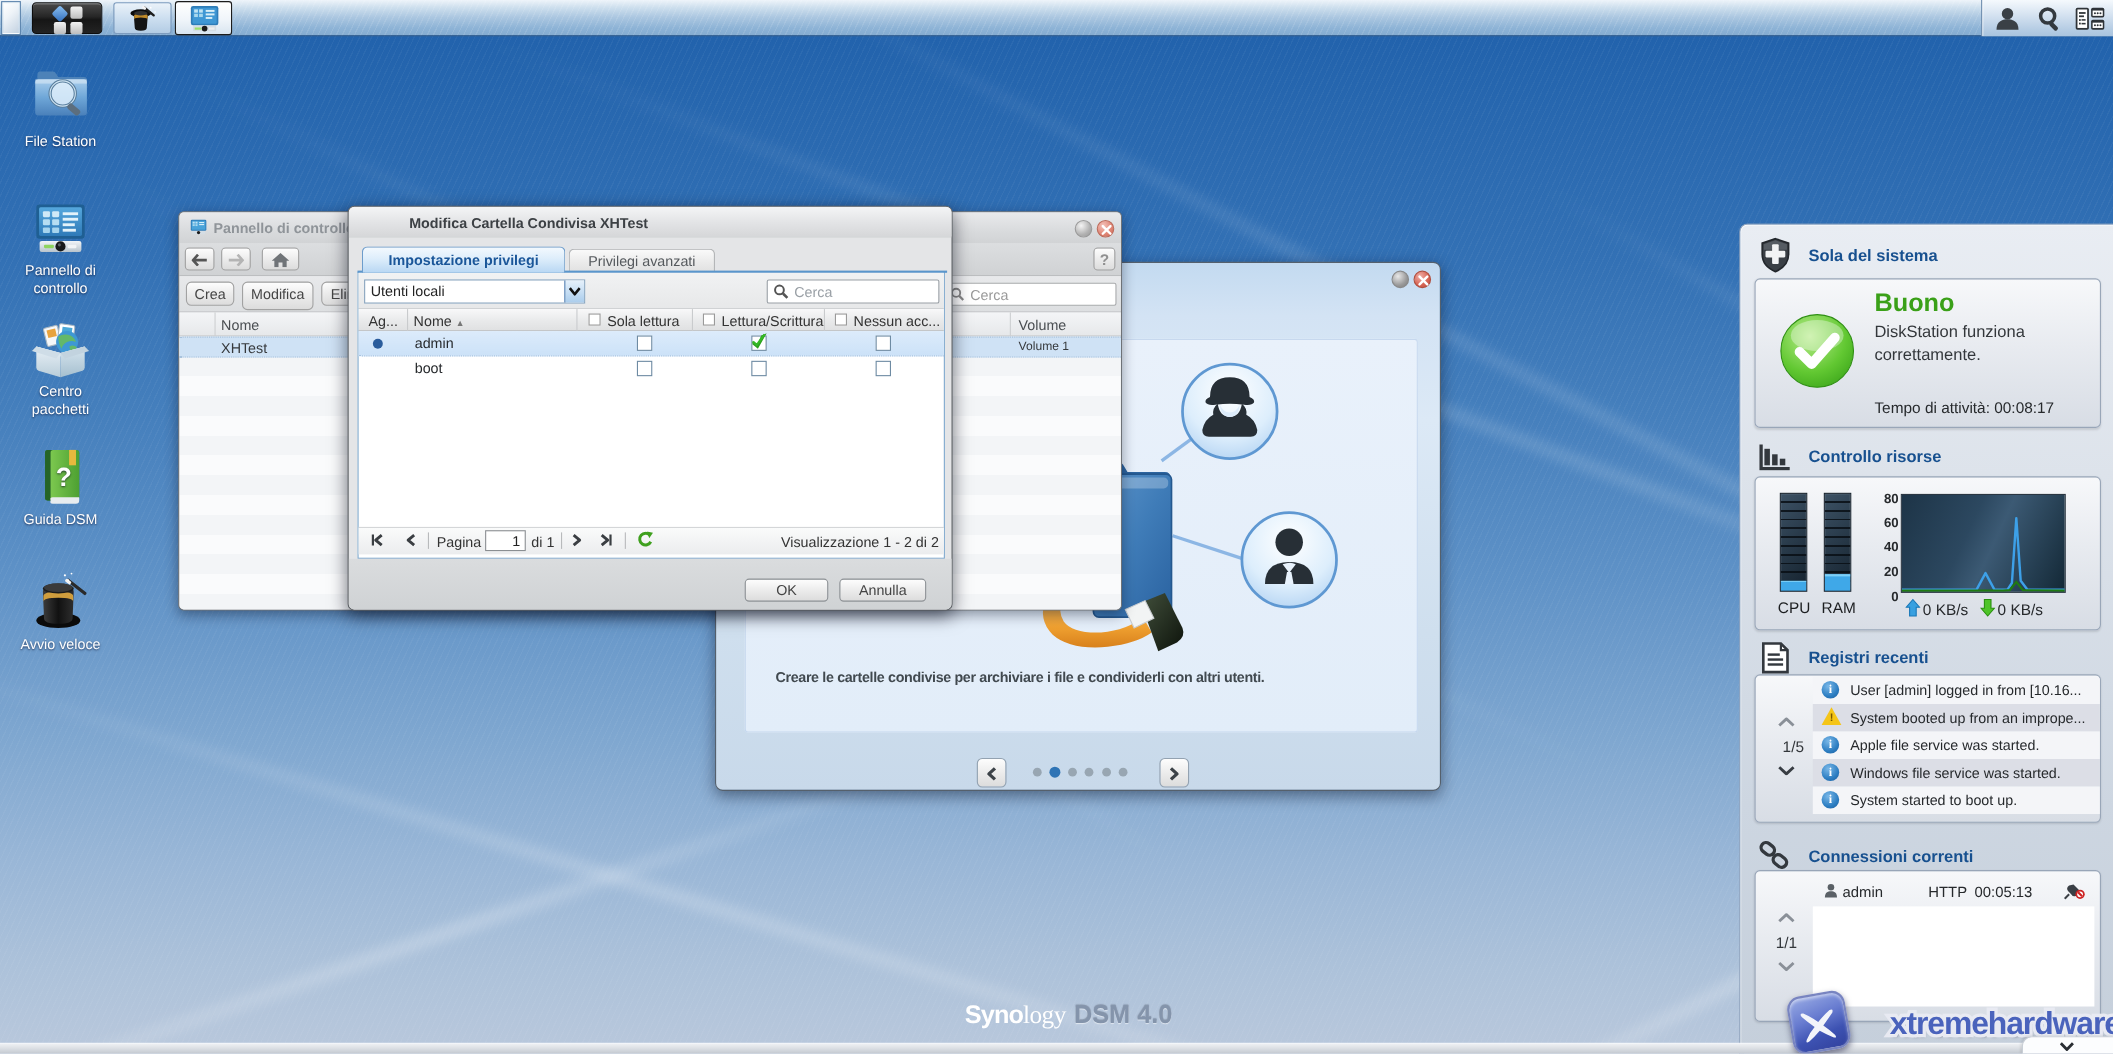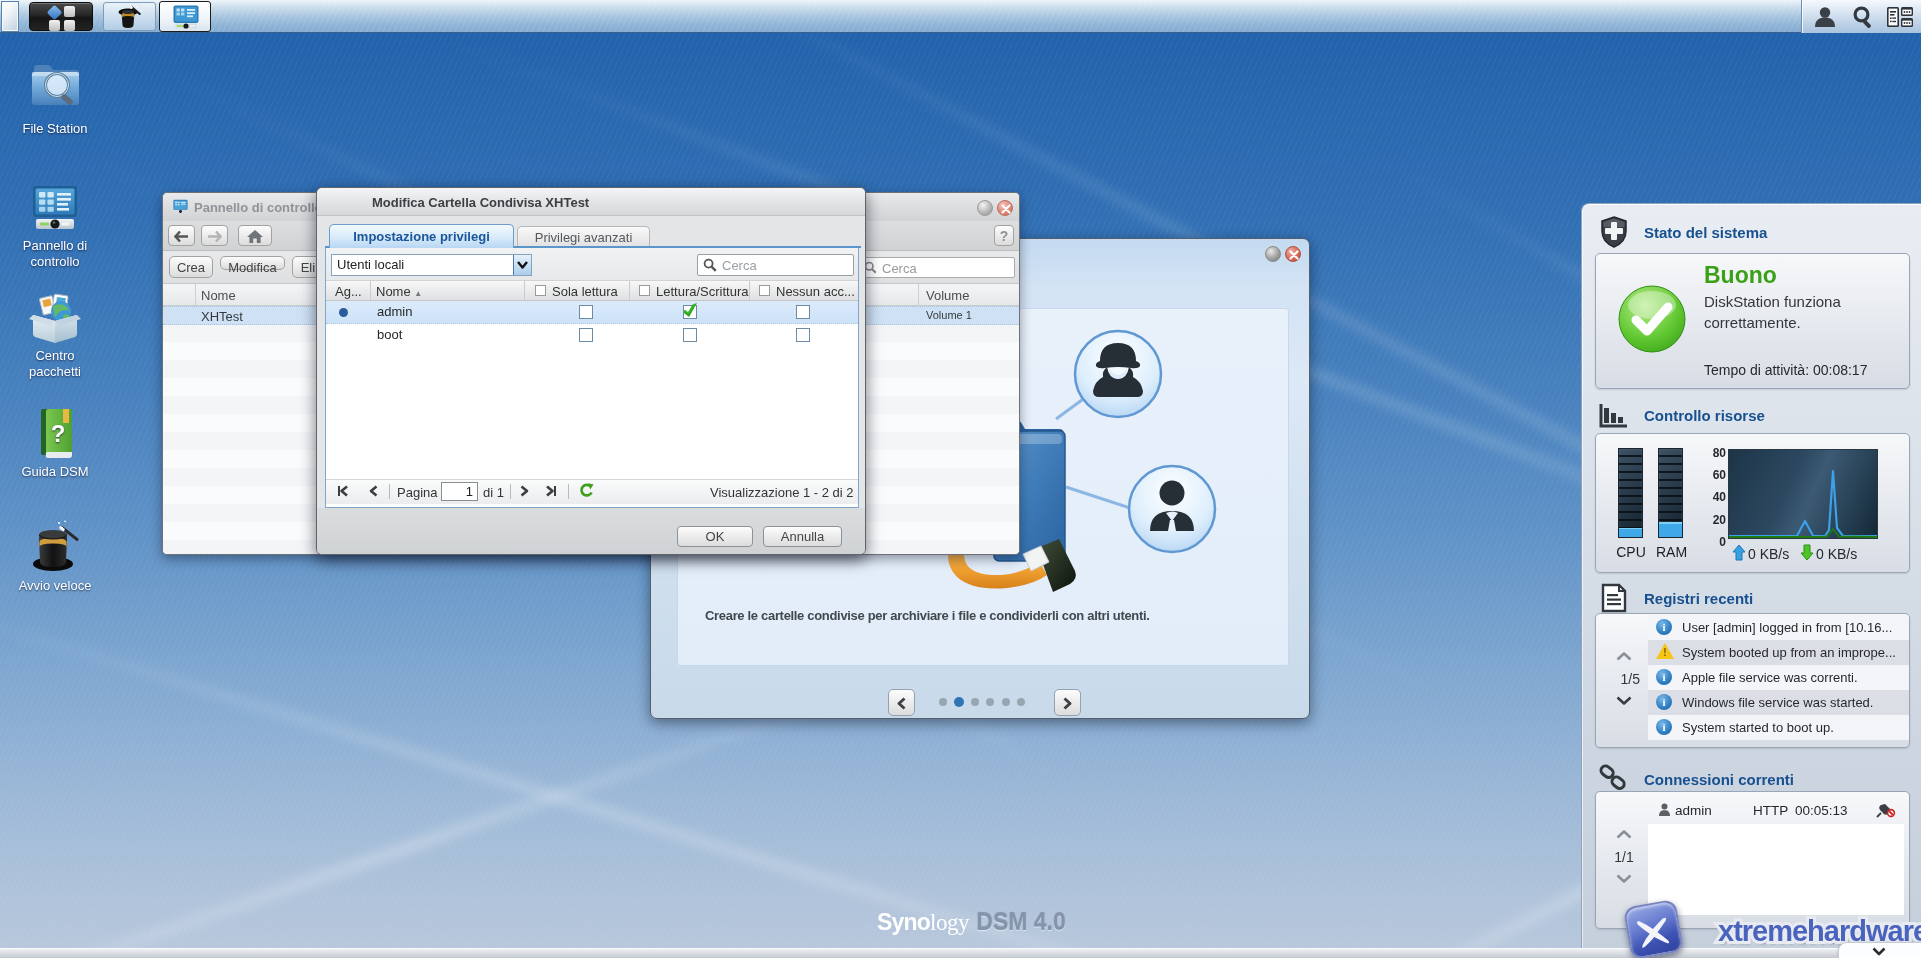--- a/index.html
+++ b/index.html
@@ -364,21 +364,21 @@
     <div class="abs btnish" style="left:38px; top:32px; width:27px; height:21px;"><svg width="15" height="11" viewBox="0 0 15 11" style="margin-top:5px;">
           <path d="M9 0.5 L13.5 5.5 L9 10.5 M13.5 5.5 L1 5.5" stroke="#b4b4b4" stroke-width="2.4" fill="none"></path>
         </svg></div>
     <div class="abs btnish" style="left:75px; top:32px; width:34px; height:21px;"><svg width="16" height="13" viewBox="0 0 16 13" style="margin-top:4px;">
           <path d="M8 0 L16 7 L13.6 7 L13.6 13 L9.8 13 L9.8 8.6 L6.2 8.6 L6.2 13 L2.4 13 L2.4 7 L0 7 Z" fill="#707478"></path>
         </svg></div>
     <div class="abs btnish" style="left:831px; top:32px; width:20px; height:21px; font-size:14px; font-weight:bold; color:#909090; line-height:20px;">?</div>
 
     <div class="abs" style="left:0; top:58px; width:858px; height:33px; background:linear-gradient(180deg,#e8e9eb 0%,#dddfe1 100%); border-bottom:1px solid #c6c8ca;"></div>
     <div class="abs btnish" style="left:6px; top:63px; width:44px; height:22px; font-size:13px; line-height:21px; border-radius:5px;">Crea</div>
-    <div class="abs btnish" style="left:57px; top:63px; width:65px; height:14px; font-size:13px; line-height:21px; border-radius:5px;">Modifica</div>
+    <div class="abs btnish" style="left:57px; top:63px; width:65px; height:26px; font-size:13px; line-height:21px; border-radius:5px;">Modifica</div>
     <div class="abs btnish" style="left:129px; top:63px; width:60px; height:22px; font-size:13px; line-height:21px; border-radius:5px;">Elimina</div>
     <div class="abs" style="left:696px; top:64px; width:156px; height:21px; background:#fff; border:1px solid #a8aaac; border-radius:2px;">
       <svg width="13" height="13" viewBox="0 0 14 14" style="position:absolute; left:4px; top:3px;">
           <circle cx="5.6" cy="5.6" r="4" fill="none" stroke="#888" stroke-width="1.8"></circle>
           <line x1="8.6" y1="8.6" x2="12.6" y2="12.6" stroke="#888" stroke-width="2.2"></line>
         </svg>
       <span style="position:absolute; left:22px; top:3px; font-size:13px; color:#9a9a9a;">Cerca</span>
     </div>
 
     <div class="abs" style="left:0; top:91px; width:858px; height:22px; background:linear-gradient(180deg,#f4f5f7 0%,#e6e8ea 100%); border-bottom:1px solid #c8cacc;"></div>
@@ -481,21 +481,21 @@
     <div class="abs btnish" style="left:446px; top:338px; width:79px; height:21px; font-size:13px; line-height:20px; border-color:#8e9296;">Annulla</div>
   </div>
   <div class="abs" id="panel">
 
     <svg width="32" height="34" viewBox="0 0 32 34" style="position:absolute; left:16px; top:11px;">
       <path d="M16 2 L28 6 L28 16 Q28 27 16 32 Q4 27 4 16 L4 6 Z" fill="#3a3f45" stroke="#23272c" stroke-width="1.5"></path>
       <path d="M16 3.5 L26.5 7 L26.5 12 L5.5 12 L5.5 7 Z" fill="#565c63"></path>
       <rect x="13" y="7" width="6" height="18" rx="1" fill="#f2f3f4"></rect>
       <rect x="7" y="13" width="18" height="6" rx="1" fill="#f2f3f4"></rect>
     </svg>
-    <div class="phead" style="left:62px; top:20px;">Stato del sistema</div>
+    <div class="phead" style="left:62px; top:20px;">Sola del sistema</div>
     <div class="pbox" style="top:49px; height:136px;">
       <svg width="72" height="72" viewBox="0 0 72 72" style="position:absolute; left:20px; top:29px;">
         <circle cx="36" cy="36" r="33" fill="url(#grn)" stroke="#2f8f14" stroke-width="1"></circle>
         <radialGradient id="grn" cx="0.4" cy="0.3" r="0.9">
             <stop offset="0" stop-color="#b8ec8c"></stop>
             <stop offset="0.55" stop-color="#62c832"></stop>
             <stop offset="1" stop-color="#2f9a12"></stop>
           </radialGradient>
         <ellipse cx="36" cy="22" rx="24" ry="14" fill="rgba(255,255,255,0.35)"></ellipse>
         <path d="M20 37 L31 48 L52 24" fill="none" stroke="#fff" stroke-width="9" stroke-linecap="round" stroke-linejoin="round"></path>
@@ -559,21 +559,21 @@
       <div class="logrow" style="top:1px; background:#f4f5f8;">
           <span class="ic"></span>
           <span class="tx">User [admin] logged in from [10.16...</span>
         </div>
       <div class="logrow" style="top:26px; background:#dcdee6;">
           <span class="ic warn"></span>
           <span class="tx">System booted up from an imprope...</span>
         </div>
       <div class="logrow" style="top:51px; background:#f4f5f8;">
           <span class="ic"></span>
-          <span class="tx">Apple file service was correnti.</span>
+          <span class="tx">Apple file service was started.</span>
         </div>
       <div class="logrow" style="top:76px; background:#dcdee6;">
           <span class="ic"></span>
           <span class="tx">Windows file service was started.</span>
         </div>
       <div class="logrow" style="top:101px; background:#f4f5f8;">
           <span class="ic"></span>
           <span class="tx">System started to boot up.</span>
         </div>
     </div>

